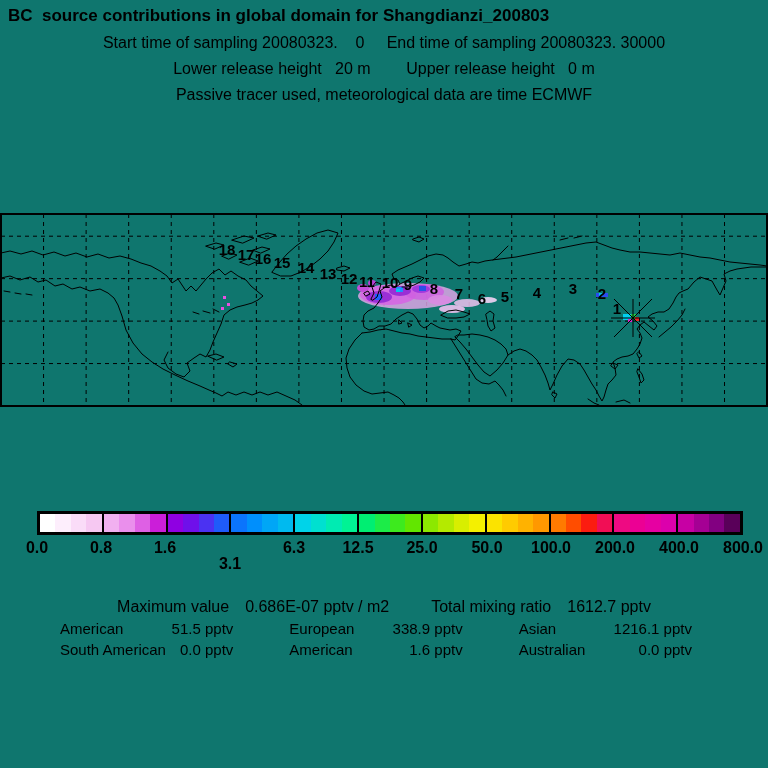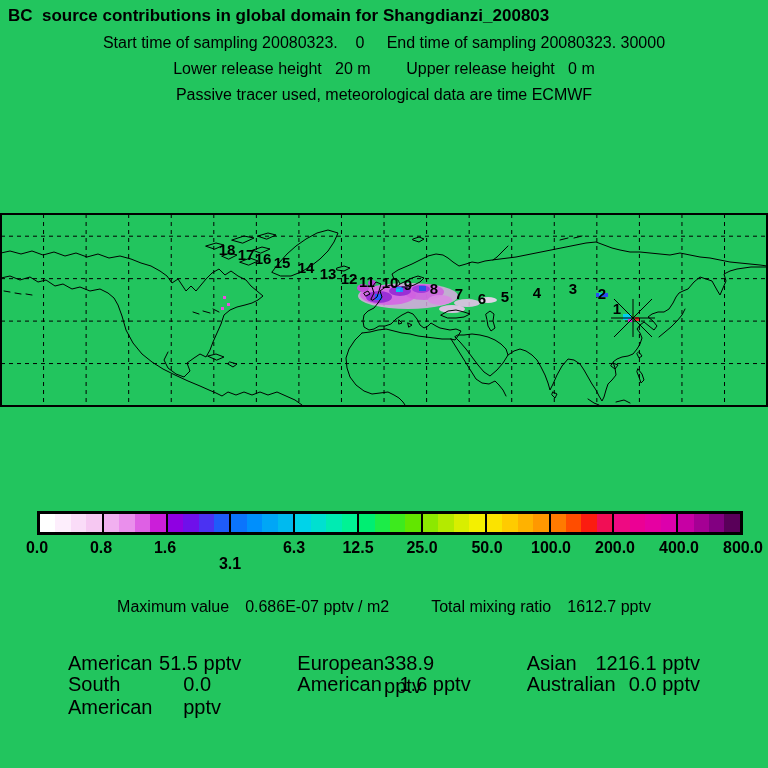--- a/index.html
+++ b/index.html
@@ -1,33 +1,33 @@
 <!DOCTYPE html>
 <html><head>
 <meta charset="utf-8">
 <style>
   html,body{margin:0;padding:0;background:#fff;}
-  .stage{position:relative;width:768px;height:768px;background:#22c55e;overflow:hidden;
+  .stage{position:relative;width:768px;height:768px;background:#0f766e;overflow:hidden;
          font-family:"Liberation Sans",sans-serif;color:#000;}
   .hline{position:absolute;left:0;width:768px;text-align:center;white-space:pre;
          font-size:16px;color:#000;}
   .title{position:absolute;left:8px;top:6px;font-size:17px;font-weight:bold;white-space:pre;}
   .map-svg{position:absolute;left:0;top:0;width:768px;height:768px;}
   .cbar{position:absolute;left:37px;top:511px;width:706px;height:24px;
         border:3px solid #000;box-sizing:border-box;display:flex;}
   .cbar .seg{flex:1;display:flex;border-left:2px solid #000;}
   .cbar .seg:first-child{border-left:none;}
   .cbar .cell{flex:1;}
   .cb-ticks{position:absolute;left:0;top:539px;width:615px;height:18px;}
   .cb-ticks span{position:absolute;transform:translateX(-50%);font-size:16px;font-weight:bold;white-space:pre;}
   .cb-unit{position:absolute;left:0;top:562px;width:768px;text-align:center;font-size:16px;}
   .stats1{position:absolute;left:0;top:598px;width:768px;display:flex;justify-content:center;
           gap:42px;font-size:16px;}
   .stats1 .pair{display:flex;gap:16px;}
-  .statrow{position:absolute;left:40px;width:688px;display:flex;font-size:20px;margin-top:32px;}
+  .statrow{position:absolute;left:32px;width:688px;display:flex;font-size:15px;}
   .statrow .cell{flex:1;display:flex;justify-content:space-between;padding:0 28px;box-sizing:border-box;}
   #stats-row2{top:620px;}
   #stats-row3{top:641px;}
 </style>
 </head>
 <body>
 
 <div class="stage">
 
   <div class="title">BC  source contributions in global domain for Shangdianzi_200803</div>

